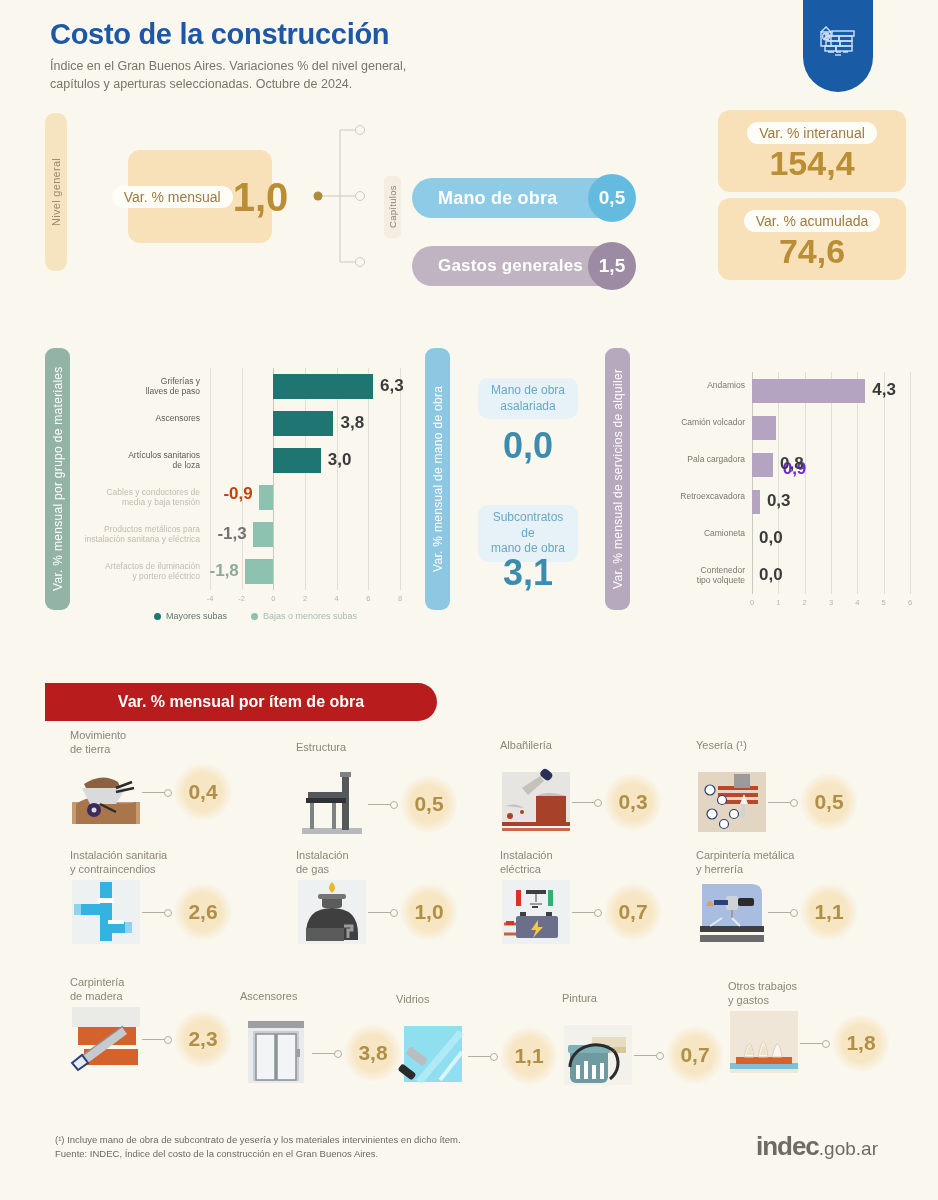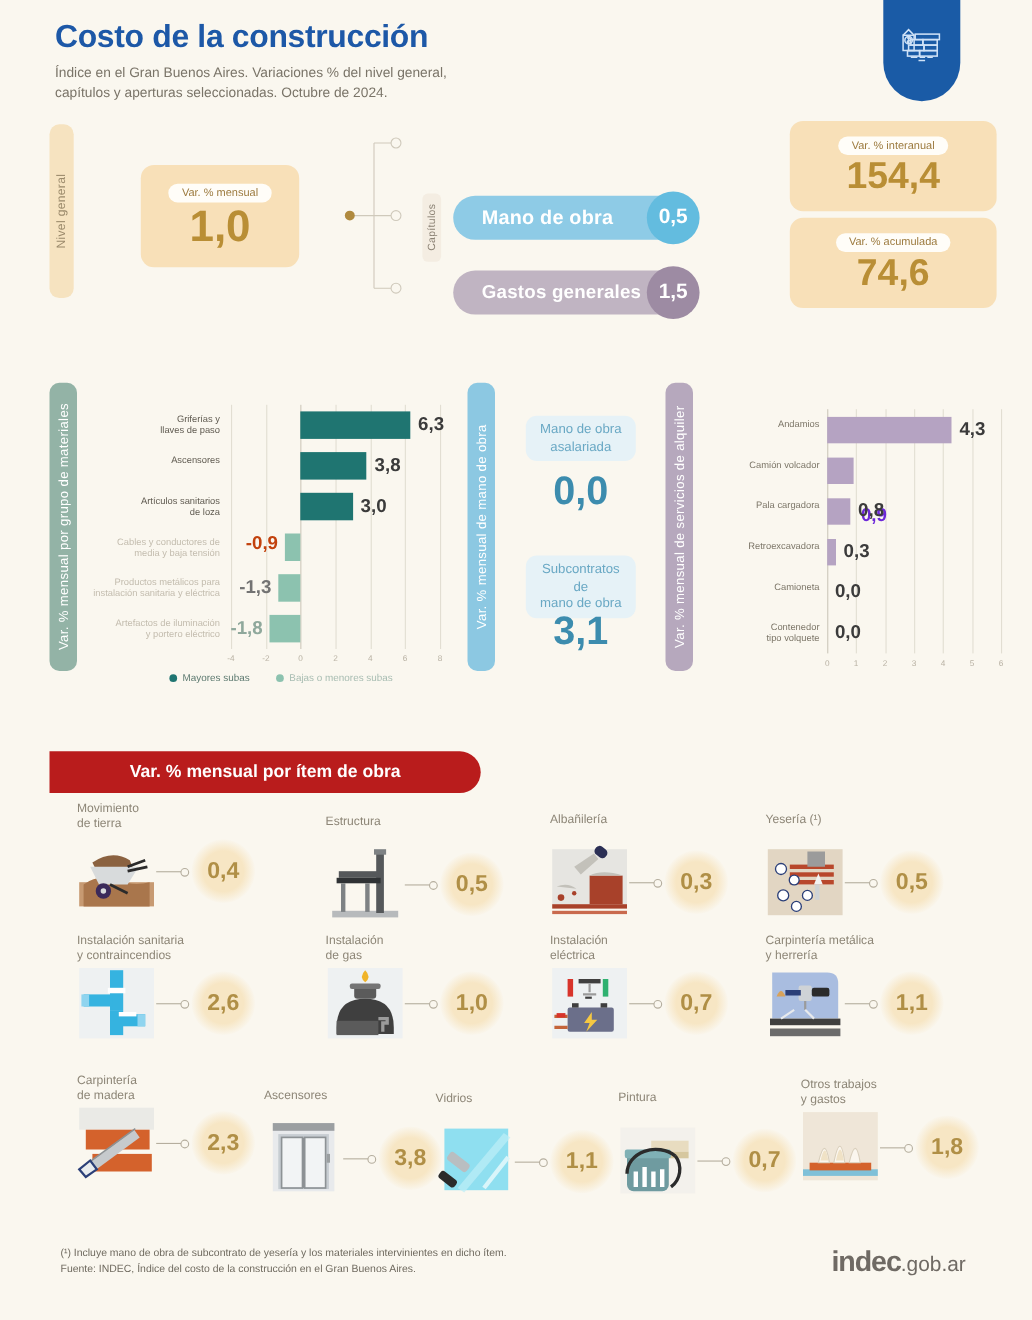--- a/index.html
+++ b/index.html
@@ -37,25 +37,25 @@
     color: #ffffff; font-size: 11px; letter-spacing: .3px;
     writing-mode: vertical-rl; transform: rotate(180deg);
     text-align: center;
   }
 
   
   .nivel-label { left: 45px; top: 113px; width: 22px; height: 158px; background: #f6e3c0; color: #9b8a6b; font-size: 11px; }
   .card-mensual {
     position: absolute; left: 128px; top: 150px; width: 144px; height: 93px;
     background: #f8e0b8; border-radius: 12px;
-    display: flex; flex-direction: column; align-items: center; justify-content: center;
+    display: flex; flex-direction: row; align-items: center; justify-content: center;
   }
   .pillcap {
     background: #fffdf8; border-radius: 11px; padding: 3px 12px;
-    font-size: 10px; color: #9d7b3f; white-space: nowrap;
+    font-size: 14px; color: #9d7b3f; white-space: nowrap;
   }
   .bignum-gold { font-size: 40px; font-weight: bold; color: #b98e35; line-height: 1.02; margin-top: 2px; }
 
   .connector { position: absolute; left: 310px; top: 120px; width: 60px; height: 152px; }
   .cap-label {
     left: 384px; top: 176px; width: 17px; height: 62px;
     background: #f4ede2; color: #8b8274; font-size: 9.5px; border-radius: 5px;
   }
 
   .chapter { position: absolute; height: 48px; display: flex; align-items: center; }

